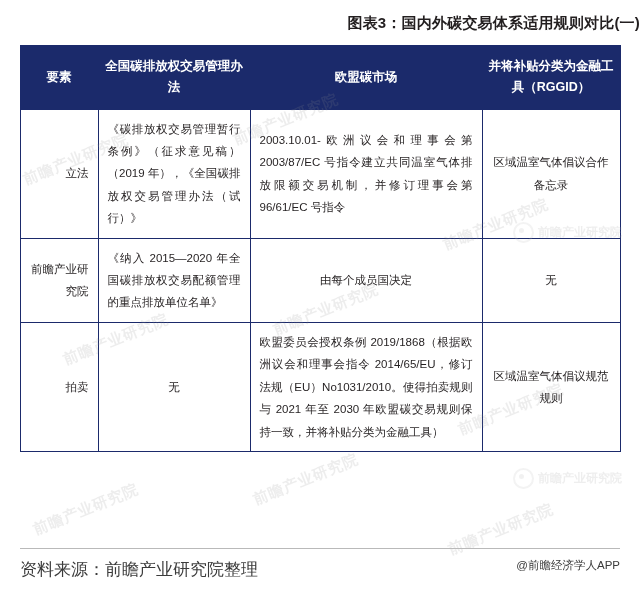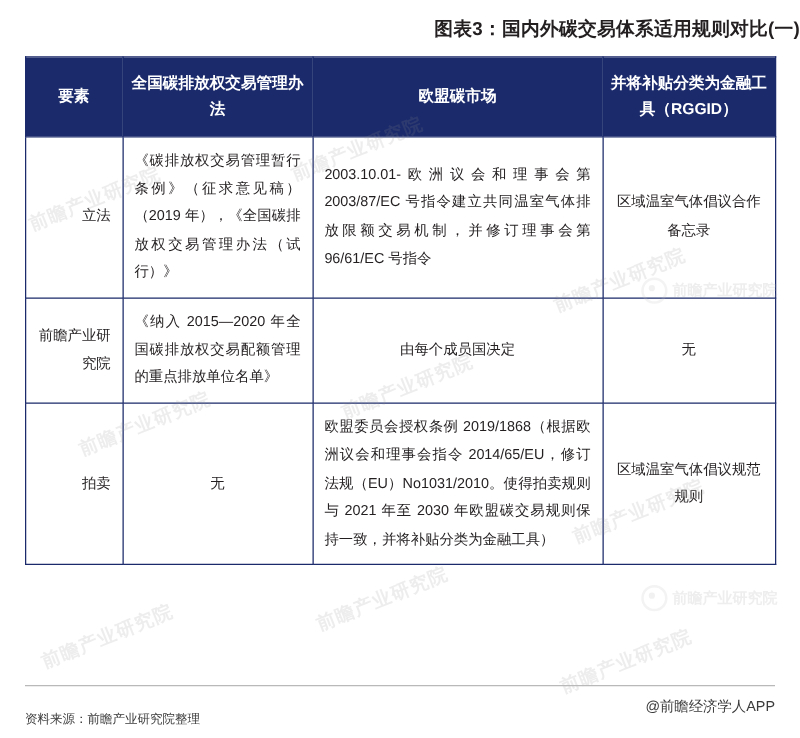--- a/index.html
+++ b/index.html
@@ -84,22 +84,22 @@
   .footer-line {
     position: absolute;
     left: 20px;
     right: 20px;
     top: 0;
     border-top: 1px solid #b9b9b9;
   }
   .source {
     position: absolute;
     left: 20px;
-    top: 20px;
-    font-size: 10px;
+    top: 10px;
+    font-size: 17px;
     color: #3b3b3b;
   }
   .brand {
     position: absolute;
     right: 20px;
     top: 10px;
     font-size: 11.5px;
     color: #3b3b3b;
     text-align: right;
   }

